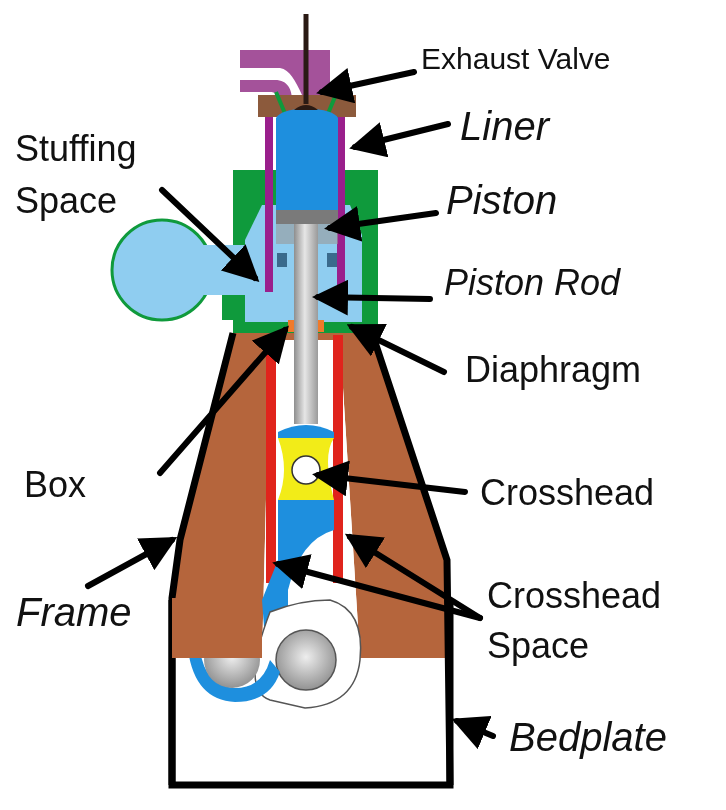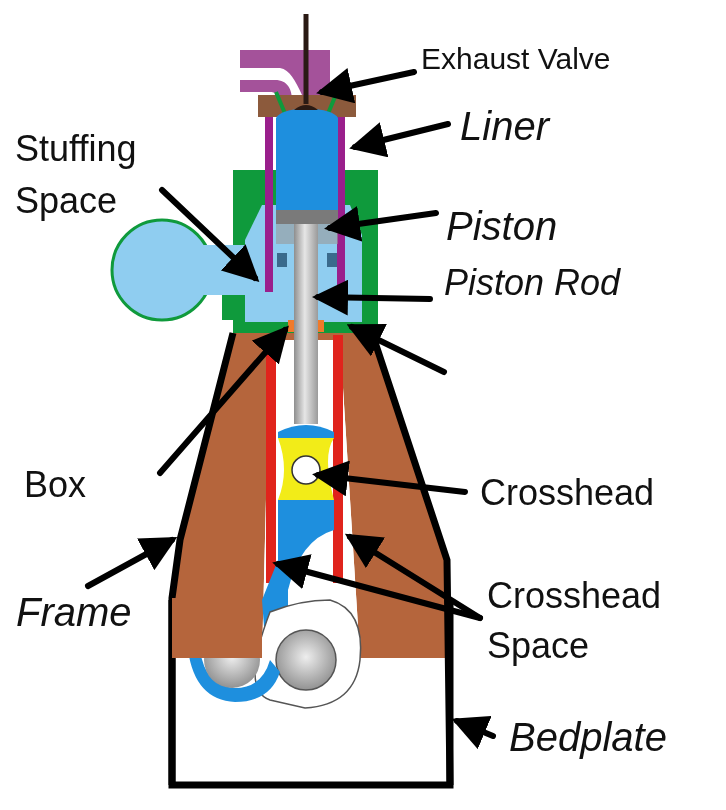--- a/index.html
+++ b/index.html
@@ -98,21 +98,22 @@
     <line x1="480" y1="618" x2="350" y2="537" marker-end="url(#ah)"></line>
     <line x1="480" y1="618" x2="278" y2="564" marker-end="url(#ah)"></line>
     <line x1="493" y1="736" x2="457" y2="721" marker-end="url(#ah)"></line>
   </g>
 </svg>
 
 <div class="lbl l-small" style="left:421px;top:44px;">Exhaust Valve</div>
 <div class="lbl l-big" style="left:460px;top:106px;">Liner</div>
 <div class="lbl l-mid" style="left:15px;top:131px;">Stuffing</div>
 <div class="lbl l-mid" style="left:15px;top:183px;">Space</div>
-<div class="lbl l-big" style="left:446px;top:206px;">Piston</div>
+<div class="lbl l-big" style="left:446px;top:180px;">Piston</div>
 <div class="lbl l-mid" style="left:444px;top:265px;font-style:italic;">Piston Rod</div>
+<div class="lbl l-mid" style="left:465px;top:352px;">Diaphragm</div>
 <div class="lbl l-mid" style="left:24px;top:467px;">Box</div>
 <div class="lbl l-mid" style="left:480px;top:475px;">Crosshead</div>
 <div class="lbl l-mid" style="left:487px;top:578px;">Crosshead</div>
 <div class="lbl l-mid" style="left:487px;top:628px;">Space</div>
 <div class="lbl l-big" style="left:509px;top:717px;">Bedplate</div>
 <div class="lbl l-big" style="left:16px;top:592px;">Frame</div>
 </div>
 
 </body></html>

